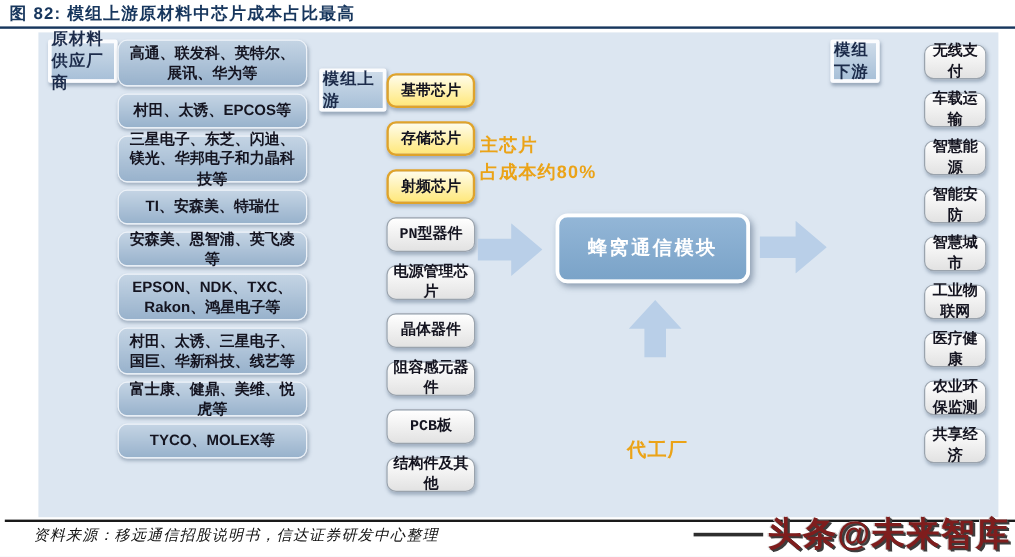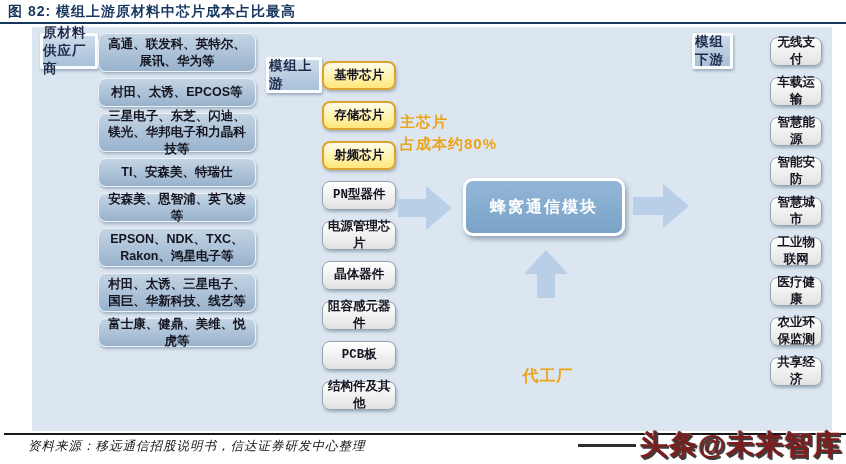--- a/index.html
+++ b/index.html
@@ -126,20 +126,21 @@
     <div class="hdr-box">原材料供应厂商</div>
     <div class="items">
       <div class="bx box-blue tall">高通、联发科、英特尔、展讯、华为等</div>
       <div class="bx box-blue">村田、太诱、EPCOS等</div>
       <div class="bx box-blue tall">三星电子、东芝、闪迪、镁光、华邦电子和力晶科技等</div>
       <div class="bx box-blue">TI、安森美、特瑞仕</div>
       <div class="bx box-blue">安森美、恩智浦、英飞凌等</div>
       <div class="bx box-blue tall">EPSON、NDK、TXC、Rakon、鸿星电子等</div>
       <div class="bx box-blue tall">村田、太诱、三星电子、国巨、华新科技、线艺等</div>
       <div class="bx box-blue">富士康、健鼎、美维、悦虎等</div>
+      <div class="bx box-blue">TYCO、MOLEX等</div>
     </div>
   </div>
 
   <div class="col col-mid">
     <div class="hdr-box">模组上游</div>
     <div class="items">
       <div class="bx box-yellow">基带芯片</div>
       <div class="bx box-yellow">存储芯片</div>
       <div class="bx box-yellow">射频芯片</div>
       <div class="bx box-white">PN型器件</div>

